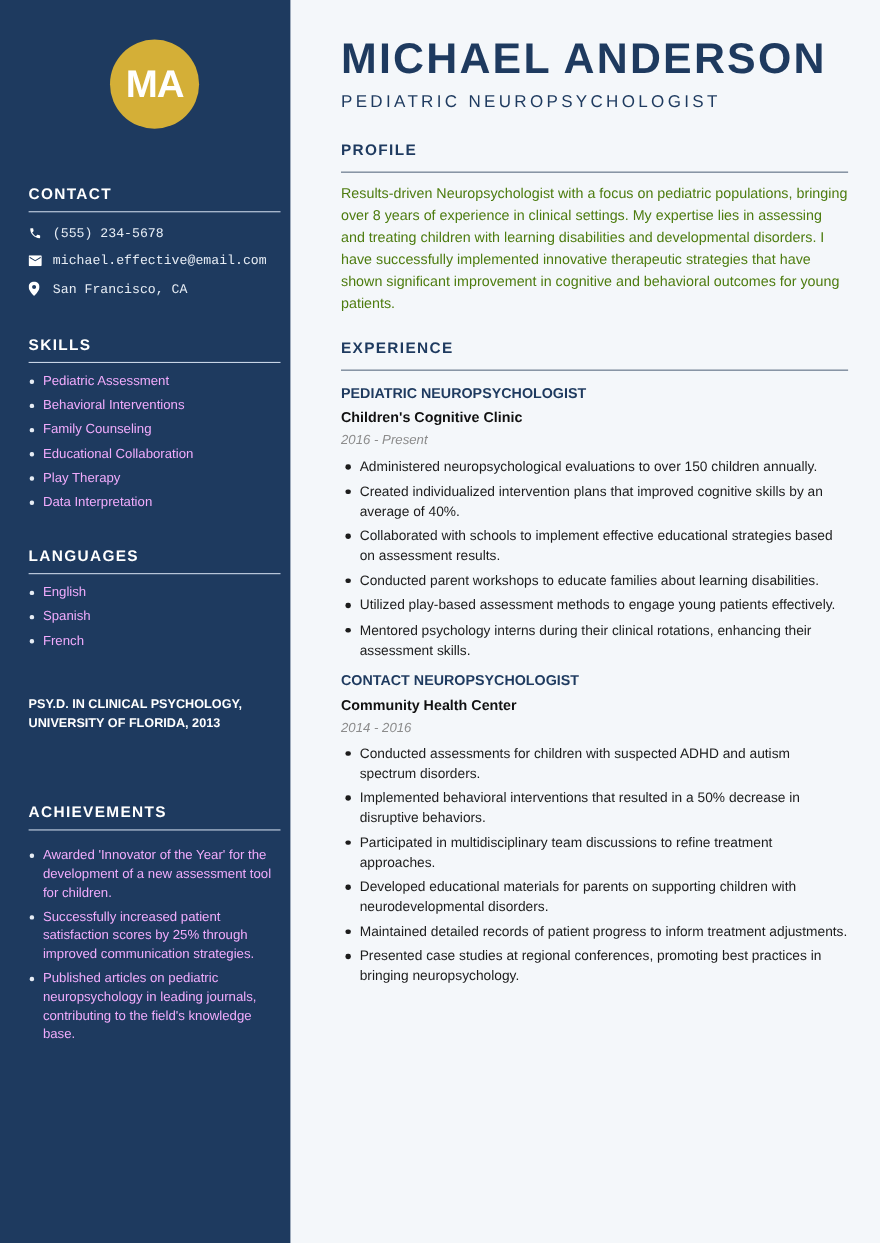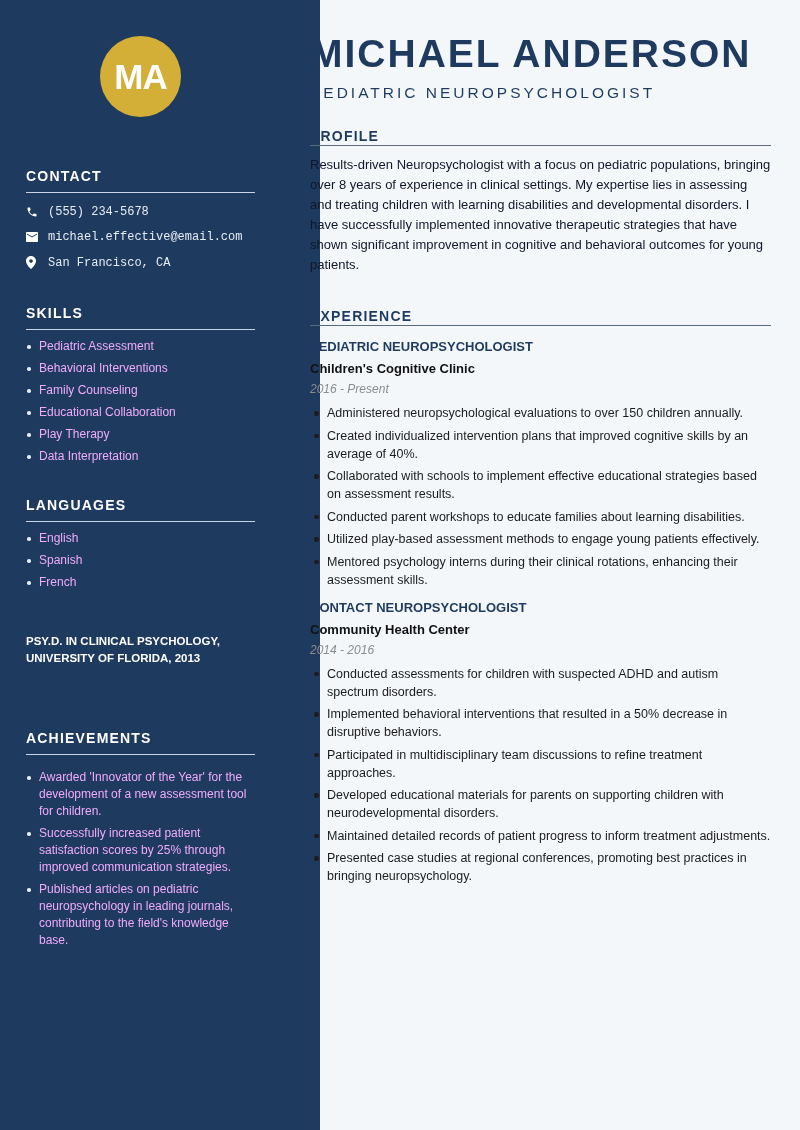--- a/index.html
+++ b/index.html
@@ -1,34 +1,34 @@
 <!DOCTYPE html>
 <html><head>
 <meta charset="utf-8">
 <style>
   * { box-sizing: border-box; margin: 0; padding: 0; }
   html, body { width: 800px; height: 1130px; overflow: hidden; }
   body { font-family: "Liberation Sans", "DejaVu Sans", sans-serif; background: #f4f7fa; position: relative; }
-  .sidebar { position: absolute; left: 0; top: 0; width: 320px; height: 1130px; background: #1e3a5f; color: #ffffff; padding: 0 26px 0 26px; }
+  .sidebar { position: absolute; left: 0; top: 0; width: 264px; height: 1130px; background: #1e3a5f; color: #ffffff; padding: 0 26px 0 26px; }
   .avatar { position: absolute; left: 100px; top: 36px; width: 81px; height: 81px; border-radius: 50%; background: #d4af37; color: #fff; font-weight: 700; font-size: 35px; display: flex; align-items: center; justify-content: center; letter-spacing: -1px; }
   .side-section { position: absolute; left: 26px; width: 229px; }
   .side-title { font-size: 14px; font-weight: 700; letter-spacing: 1.2px; color: #ffffff; padding-bottom: 8px; border-bottom: 1.5px solid #c8d4e6; }
   .contact-row { display: flex; align-items: center; height: 25.5px; font-size: 12px; color: #e6ecf4; font-family: Liberation Mono, monospace; }
   .contact-row .ic { width: 22px; display: flex; align-items: center; }
   .contact-list { margin-top: 6px; }
   .blist { list-style: none; margin-top: 8px; }
   .blist li { position: relative; padding-left: 13px; font-size: 12px; color: #f0abfc; line-height: 17px; margin-bottom: 5px; }
   .blist li::before { content: ""; position: absolute; left: 1px; top: 7px; width: 3.5px; height: 3.5px; border-radius: 50%; background: #e6ecf4; }
   .edu { margin-top: 10px; font-size: 11.5px; font-weight: 700; line-height: 17px; color: #ffffff; }
   .main { position: absolute; left: 310px; top: 0; width: 461px; }
   .name { position: absolute; top: 32px; left: 0; font-size: 39px; font-weight: 700; letter-spacing: 2px; color: #1e3a5f; white-space: nowrap; }
   .role { position: absolute; top: 84px; left: 0; font-size: 15.5px; letter-spacing: 3px; color: #1e3a5f; white-space: nowrap; }
-  .sec-title { font-size: 14px; font-weight: 700; letter-spacing: 1.2px; color: #1e3a5f; padding-bottom: 1px; border-bottom: 1.5px solid #5a6b80; }
+  .sec-title { font-size: 14px; font-weight: 700; letter-spacing: 1.2px; color: #1e3a5f; padding-bottom: 12px; border-bottom: 1.5px solid #5a6b80; }
   .sec { position: absolute; left: 0; width: 461px; }
-  .profile-text { margin-top: 9px; font-size: 13px; line-height: 20px; color: #0f172a; }
+  .profile-text { margin-top: 9px; font-size: 13px; line-height: 20px; color: #4d7c0f; }
   .job-title { font-size: 13px; font-weight: 700; color: #1e3a5f; }
   .company { font-size: 13px; font-weight: 700; color: #111; margin-top: 7px; }
   .dates { font-size: 12px; font-style: italic; color: #8c8c8c; margin-top: 6px; }
   .jlist { list-style: none; margin-top: 8px; }
   .jlist li { position: relative; padding-left: 17px; font-size: 12.5px; line-height: 18px; color: #1c1c1c; margin-bottom: 4.5px; }
   .jlist li::before { content: ""; position: absolute; left: 4px; top: 7px; width: 4.5px; height: 4.5px; border-radius: 50%; background: #1c1c1c; }
 </style>
 </head>
 <body>
 

